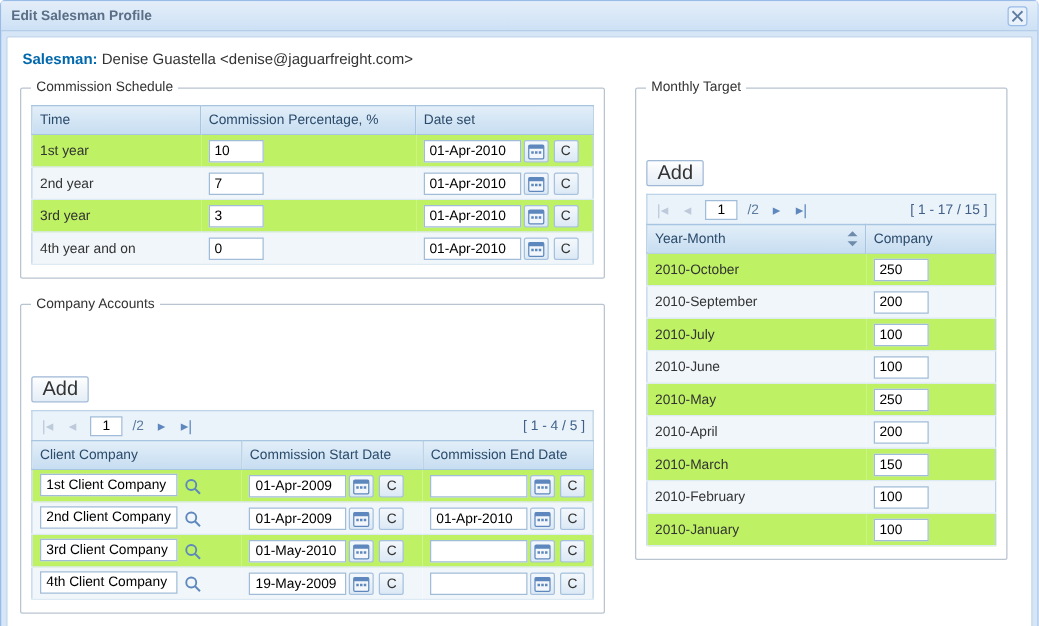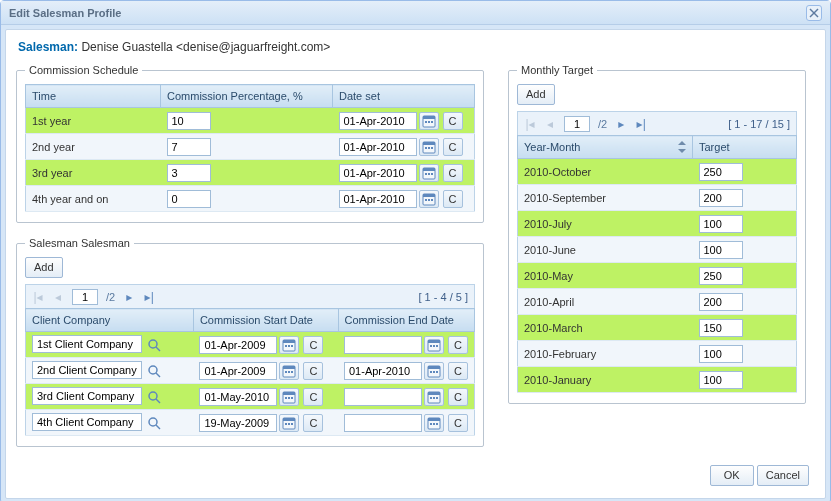--- a/index.html
+++ b/index.html
@@ -109,25 +109,26 @@
   .w40  { width: 44px; }
   .w70  { width: 78px; }
   .w100 { width: 110px; }
   .btn {
     display: inline-block;
     min-width: 34px;
     height: 21px;
     border: 1px solid #9eb8d6;
     background: linear-gradient(#fefefe, #e4edf6);
     border-radius: 2px;
-    font-size: 11px;
+    font-size: 16px;
     line-height: 19px;
     text-align: center;
     padding: 0 8px;
     cursor: pointer;
+    margin-top: 44px;
   }
   .icon-btn {
     display: inline-flex;
     align-items:center; justify-content:center;
     width: 20px; height: 18px;
     border: 1px solid #a6c1dd;
     background: linear-gradient(#f4f8fc, #dce9f5);
     border-radius: 2px;
     cursor: pointer;
     vertical-align: middle;
@@ -280,21 +281,21 @@
                       </span>
     <span class="icon-btn">C</span>
   </span>
                   </td>
     </tr>
               </tbody>
           </table>
         </fieldset>
 
         <fieldset>
-          <legend>Salesman Salesman</legend>
+          <legend>Company Accounts</legend>
           <span class="btn">Add</span>
           <div style="height:6px"></div>
           <div class="pager">
             <span class="navbtn dis">|◂</span>
             <span class="navbtn dis">◂</span>
             <input class="txt" value="1" style="">
             <span>/2</span>
             <span class="navbtn">▸</span>
             <span class="navbtn">▸|</span>
             <span class="range">[ 1 - 4 / 5 ]</span>
@@ -457,21 +458,21 @@
             <span class="navbtn">▸|</span>
             <span class="range">[ 1 - 17 / 15 ]</span>
           </div>
           <table class="grid">
             <tbody>
                 <tr>
               <th style="width:175px;">
                 <span>Year-Month</span>
                 <span class="sort-arrows"></span>
               </th>
-              <th>Target</th>
+              <th>Company</th>
             </tr>
             </tbody>
               <tbody id="tg-body">
     <tr>
       <td>2010-October</td>
       <td><input class="txt w40" value="250" style=""></td>
     </tr>
     <tr>
       <td>2010-September</td>
       <td><input class="txt w40" value="200" style=""></td>

